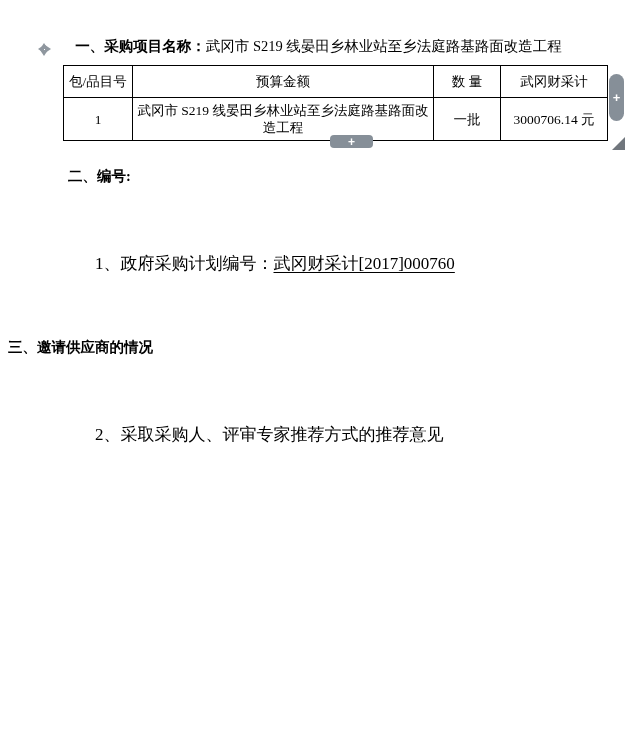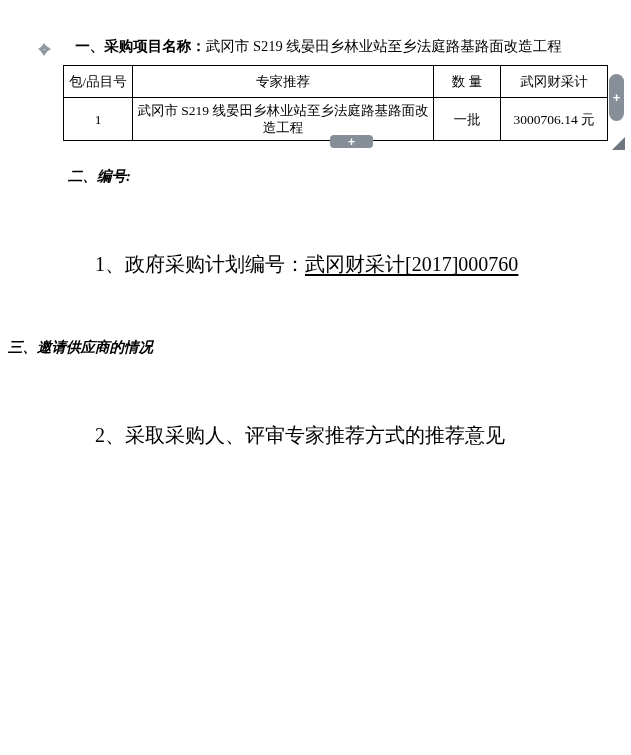--- a/index.html
+++ b/index.html
@@ -35,22 +35,22 @@
 
   .addcol-pill{position:absolute;left:546px;top:9px;width:15px;height:47px;
     background:#868f98;border-radius:8px;color:#fff;display:flex;
     align-items:center;justify-content:center;font:bold 13px "Liberation Sans",sans-serif;cursor:pointer;}
   .addrow-pill{position:absolute;left:267px;top:70px;width:43px;height:13px;
     background:#868f98;border-radius:4px;color:#fff;display:flex;
     align-items:center;justify-content:center;font:bold 12px "Liberation Sans",sans-serif;line-height:10px;cursor:pointer;}
   .resize-tri{position:absolute;left:549px;top:72px;width:0;height:0;
     border-left:13px solid transparent;border-bottom:13px solid #70767d;cursor:nwse-resize;}
 
-  .h2{margin:26px 0 0 68px;font-size:14.5px;font-weight:bold;font-style:italic;}
-  .sublist{margin-left:95px;line-height:28px;margin-top:8px;font-size:20px;white-space:pre;}
+  .h2{margin:26px 0 0 68px;font-size:14.5px;font-weight:bold;}
+  .sublist{margin-left:95px;line-height:28px;margin-top:8px;font-size:17px;white-space:pre;}
   .usc{text-decoration:underline;text-underline-offset:3px;}
   .check{color:#3b6ed0;}
 </style>
 </head>
 <body>
 
 <div class="intro">
 </div>
 
 <div class="heading-row" style="margin-top:14px;">
@@ -67,21 +67,21 @@
   <table class="t1">
     <colgroup>
         <col style="width:69px">
         <col style="width:301px">
         <col style="width:67px">
         <col style="width:107px">
       </colgroup>
     <tbody>
         <tr class="r-head">
       <td>包/品目号</td>
-      <td>专家推荐</td>
+      <td>预算金额</td>
       <td>数 量</td>
       <td>武冈财采计</td>
     </tr>
     <tr class="r-data">
       <td>1</td>
       <td>武冈市 S219 线晏田乡林业站至乡法庭路基路面改造工程</td>
       <td>一批</td>
       <td>3000706.14 元</td>
     </tr>
   </tbody>

